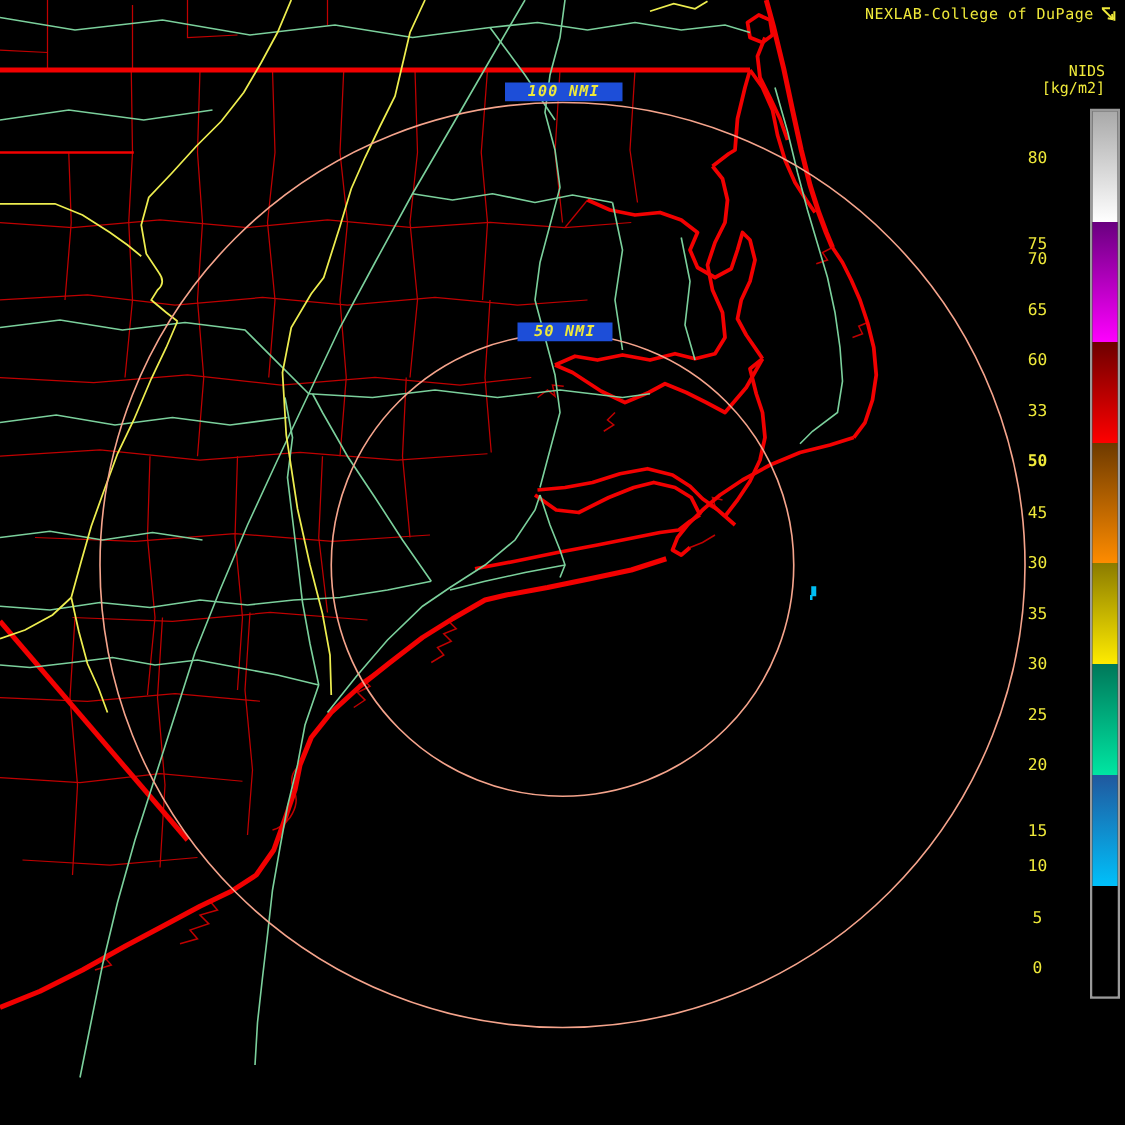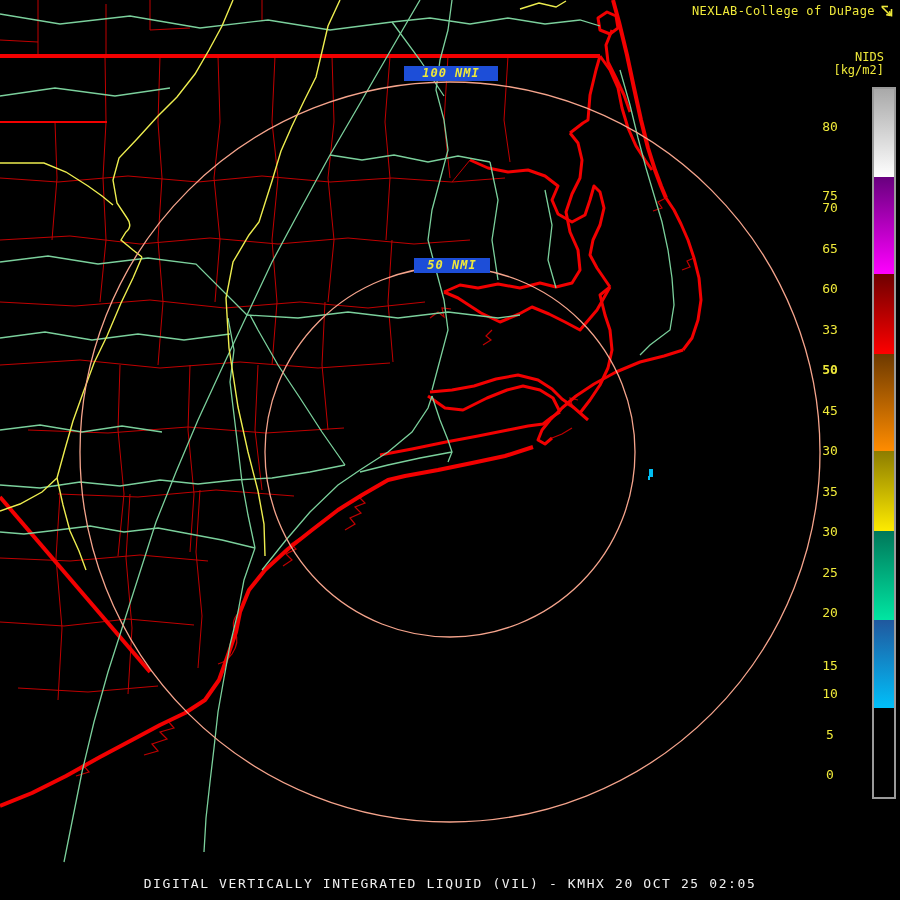--- a/index.html
+++ b/index.html
@@ -199,14 +199,13 @@
       <div class="tick" style="top: 483.5px;">35</div>
       <div class="tick" style="top: 524px;">30</div>
       <div class="tick" style="top: 564.5px;">25</div>
       <div class="tick" style="top: 605px;">20</div>
       <div class="tick" style="top: 645.5px; margin-top: 12px;">15</div>
       <div class="tick" style="top: 686px;">10</div>
       <div class="tick" style="top: 726.5px;">5</div>
       <div class="tick" style="top: 767px;">0</div>
     </div>
 
-  <div id="footer-title">DIGITAL VERTICALLY INTEGRATED LIQUID (VIL) - KMHX 20 OCT 25 02:05</div>
 </div>
 
 </body></html>

